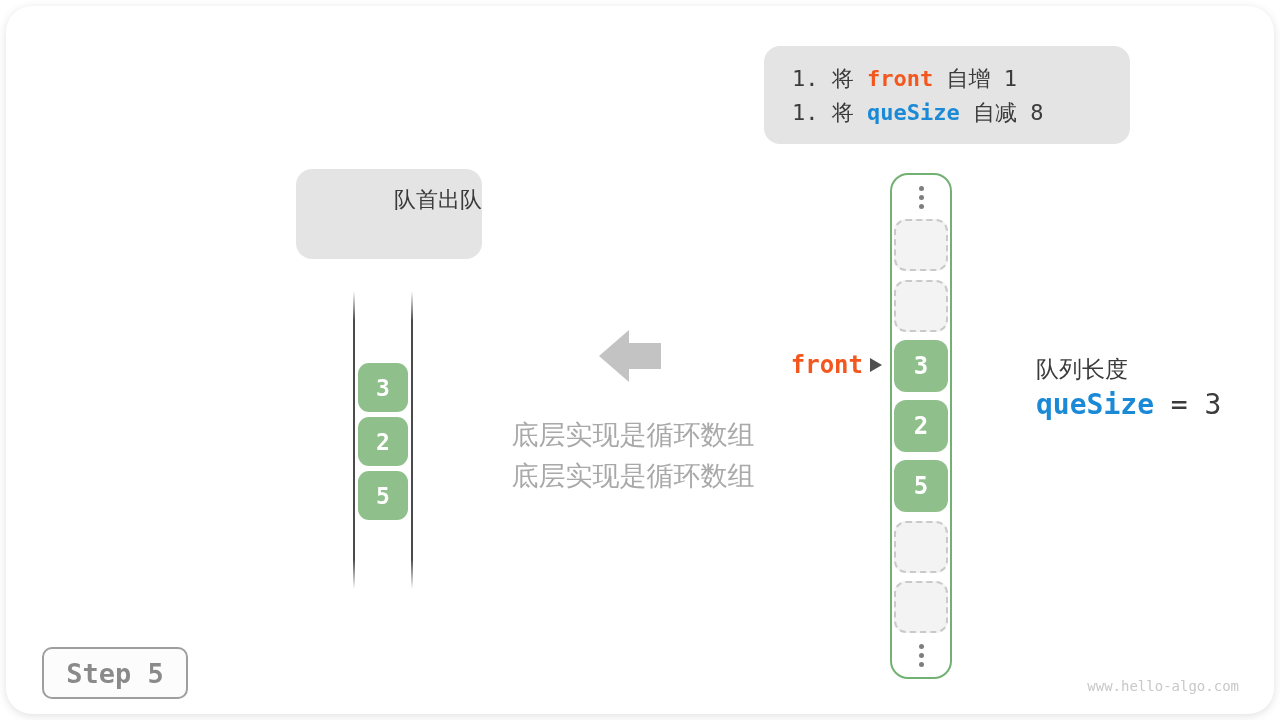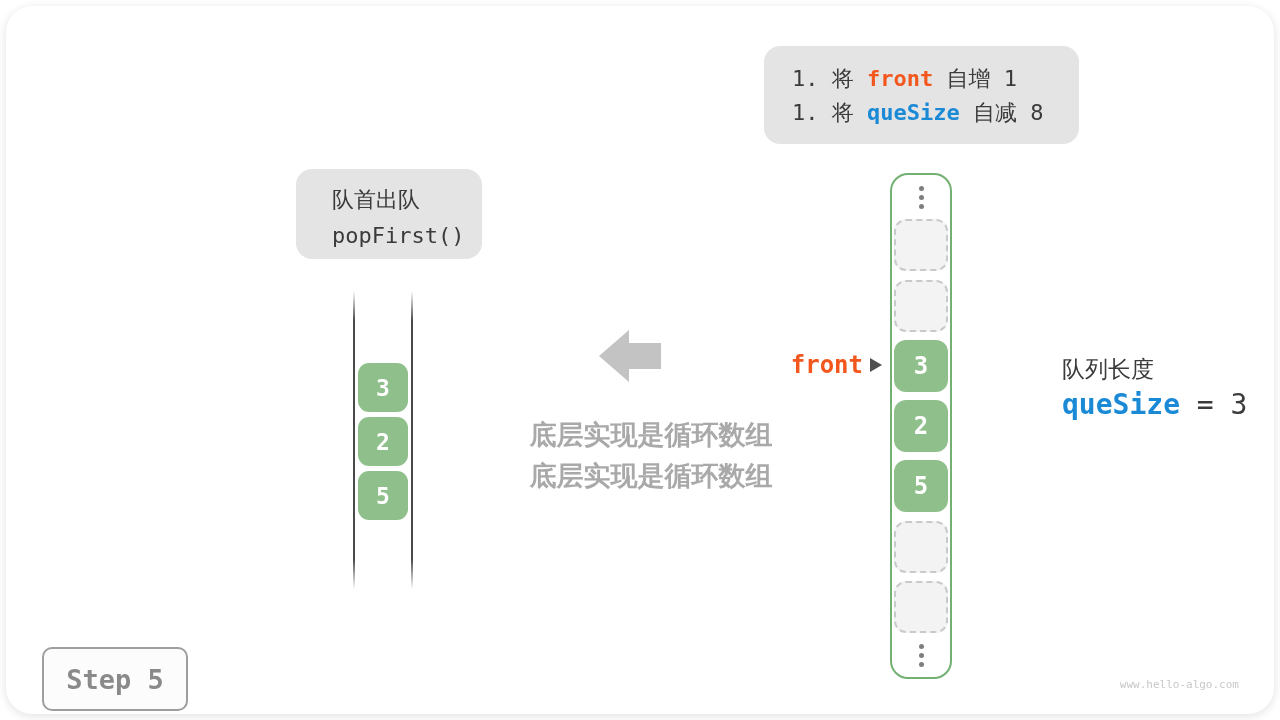--- a/index.html
+++ b/index.html
@@ -11,37 +11,37 @@
   .mono { font-family: "DejaVu Sans Mono", "Liberation Mono", monospace; }
 
   .card {
     position: absolute; left: 6px; top: 6px; right: 6px; bottom: 6px;
     background: #ffffff; border-radius: 26px;
     box-shadow: 0 2px 10px rgba(0,0,0,0.12);
   }
 
   
   .instruction-box {
-    position: absolute; left: 758px; top: 40px; width: 315px; height: 98px;
+    position: absolute; left: 758px; top: 40px; width: 366px; height: 98px;
     background: var(--gray_box); border-radius: 16px;
     box-sizing: border-box; padding: 16px 0 0 28px;
   }
   .instr-line {
     font-family: "DejaVu Sans Mono", "Liberation Mono", monospace;
     font-size: 22px; line-height: 34px; white-space: pre; color: var(--text_dark);
   }
   .code { font-weight: bold; font-family: "DejaVu Sans Mono", "Liberation Mono", monospace; }
   .orange { color: var(--orange); }
   .blue { color: var(--blue); }
 
   
   .op-box {
     position: absolute; left: 290px; top: 163px; width: 186px; height: 90px;
     background: var(--gray_box); border-radius: 16px;
-    box-sizing: border-box; padding: 13px 0 0 36px;
+    box-sizing: border-box; padding: 13px 0 0 36px; text-align: right;
   }
   .op-box .line { font-size: 22px; line-height: 36px; white-space: pre; color: var(--text_dark); }
 
   
   .abstract-queue {
     position: absolute; left: 347px; top: 285px; width: 60px; height: 298px;
   }
   .aq-line {
     position: absolute; top: 0; width: 2px; height: 100%;
     background: linear-gradient(to bottom, rgba(74,74,74,0), var(--line_dark) 10%, var(--line_dark) 90%, rgba(74,74,74,0));
@@ -63,22 +63,22 @@
   .big-arrow { position: absolute; left: 593px; top: 324px; display: flex; }
   .big-arrow .head {
     width: 0; height: 0;
     border-top: 26px solid transparent; border-bottom: 26px solid transparent;
     border-right: 30px solid var(--arrow_gray);
   }
   .big-arrow .tail { width: 32px; height: 26px; margin-top: 13px; background: var(--arrow_gray); }
 
   
   .caption {
-    position: absolute; left: 468px; top: 408px; width: 354px; text-align: center;
-    font-size: 27px; font-weight: bold; color: var(--caption_gray); line-height: 41px;
+    position: absolute; left: 450px; top: 408px; width: 354px; text-align: center;
+    font-size: 27px; font-weight: normal; color: var(--caption_gray); line-height: 41px;
   }
 
   
   .front-pointer {
     position: absolute; left: 760px; top: 344px; width: 116px; height: 30px;
     display: flex; align-items: center; justify-content: flex-end; gap: 7px;
   }
   .front-pointer .label { font-size: 24px; }
   .tri {
     width: 0; height: 0; display: inline-block;
@@ -95,56 +95,55 @@
   }
   .dots { display: flex; flex-direction: column; gap: 4px; align-items: center; height: 28px; justify-content: center; }
   .dots i { width: 5px; height: 5px; border-radius: 50%; background: var(--dot_gray); }
   .acell { width: 54px; height: 52px; border-radius: 12px; box-sizing: border-box;
     display: flex; align-items: center; justify-content: center; }
   .acell.empty { background: var(--dashed_fill); border: 2px dashed var(--dashed_border); }
   .acell.filled { background: var(--green_fill); color: #ffffff; font-weight: bold; font-size: 24px;
     font-family: "DejaVu Sans Mono", "Liberation Mono", monospace; }
 
   
-  .length-info { position: absolute; left: 1056px; top: 348px; }
+  .length-info { position: absolute; left: 1030px; top: 348px; }
   .length-info .title { font-size: 23px; line-height: 30px; color: var(--text_dark); }
   .length-info .len-line { margin-top: 4px; font-size: 28px; white-space: pre;
     font-family: "DejaVu Sans Mono", "Liberation Mono", monospace; color: var(--text_dark); }
 
   
   .step-badge {
-    position: absolute; left: 36px; top: 641px; width: 146px; height: 64px;
+    position: absolute; left: 36px; top: 641px; width: 146px; height: 52px;
     box-sizing: border-box; border: 2px solid var(--step_border); border-radius: 10px;
     background: #FCFCFC; display: flex; align-items: center; justify-content: center;
   }
   .step-badge span {
     font-family: "DejaVu Sans Mono", "Liberation Mono", monospace;
     font-weight: bold; font-size: 27px; color: var(--step_gray); white-space: pre;
   }
 
   
   .watermark {
     position: absolute; right: 35px; top: 672px;
     font-family: "DejaVu Sans Mono", "Liberation Mono", monospace;
-    font-size: 11px; color: var(--watermark_gray);
+    font-size: 14px; color: var(--watermark_gray);
   }
 </style>
 </head>
 <body>
 
 <div class="card">
 
   <div class="instruction-box">
     <div class="instr-line"><span>1. 将 </span><span class="code orange">front</span><span> 自增 1</span></div>
     <div class="instr-line"><span>1. 将 </span><span class="code blue">queSize</span><span> 自减 8</span></div>
   </div>
 
   <div class="op-box">
     <div class="line">队首出队</div>
-    <div class="line mono">popFirst()</div>
   </div>
 
   <div class="abstract-queue">
     <div class="aq-line left"></div>
     <div class="aq-line right"></div>
     <div class="aq-cells">
         <div class="qcell">3</div>
         <div class="qcell">2</div>
         <div class="qcell">5</div>
       </div>

